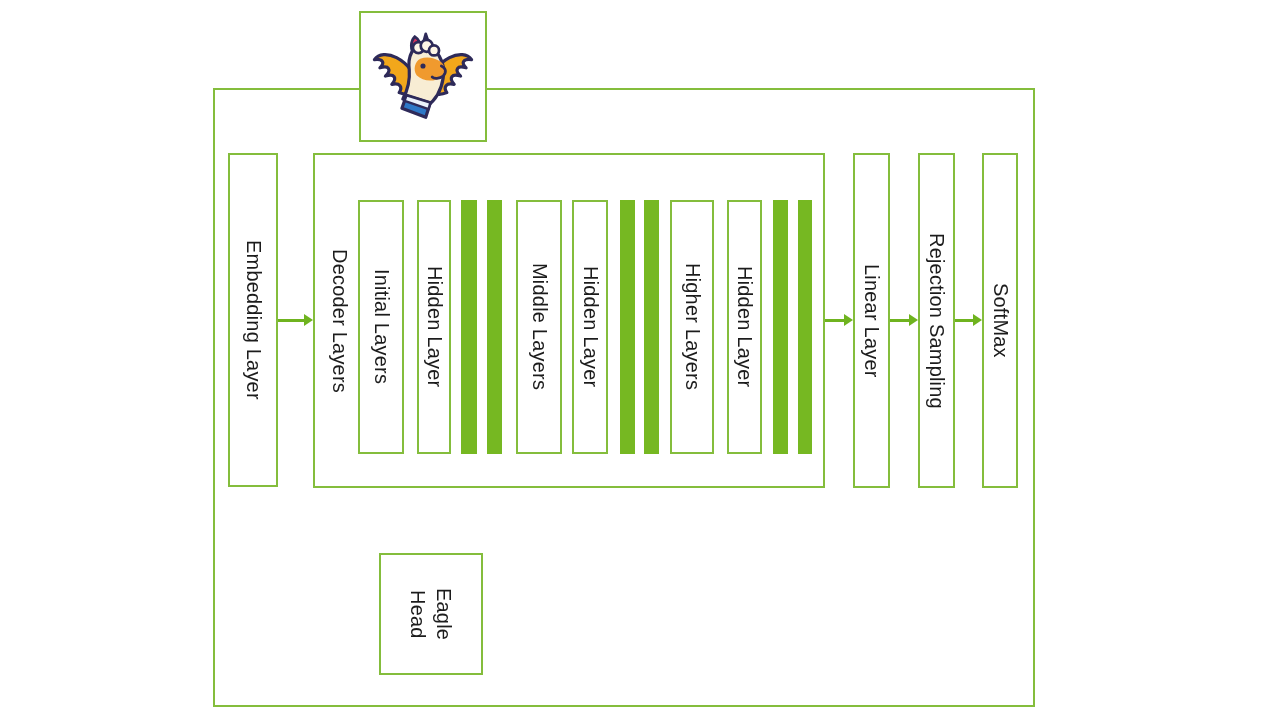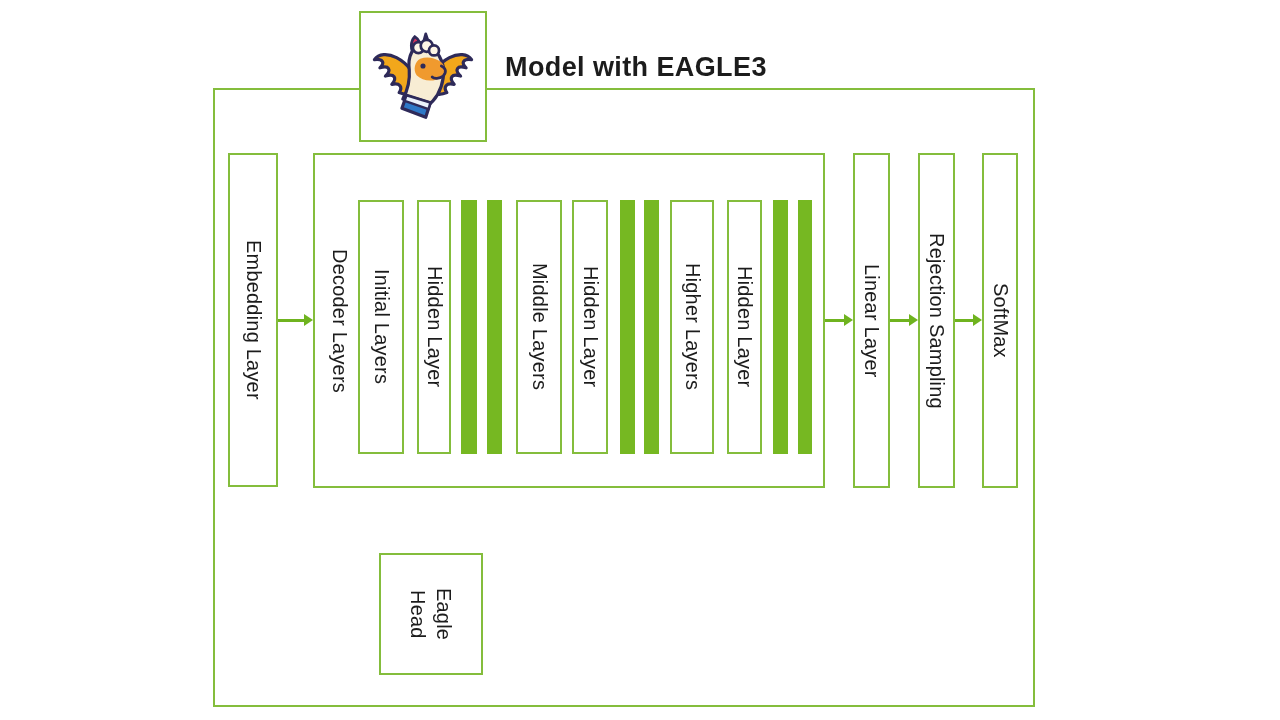--- a/index.html
+++ b/index.html
@@ -102,21 +102,20 @@
       <circle cx="64" cy="18" r="6.5" fill="#FFF6E6" stroke="#2E2A59" stroke-width="3"></circle>
       <circle cx="72" cy="23" r="5.5" fill="#FFF6E6" stroke="#2E2A59" stroke-width="3"></circle>
 
       <circle cx="60" cy="40" r="2.8" fill="#2E2A59"></circle>
 
       <path d="M42 72 L68 80 L63 96 L37 86 Z" fill="#2E78C7" stroke="#2E2A59" stroke-width="3.5" stroke-linejoin="round"></path>
       <path d="M42 72 L68 80 L66 87 L40 78 Z" fill="#EAF2FB" stroke="#2E2A59" stroke-width="2.5" stroke-linejoin="round"></path>
     </svg>
   </div>
 
-  <div class="title">Model with EAGLE3</div>
 
   <div class="box embedding">
     <span class="vtext">Embedding Layer</span>
   </div>
 
   <div class="arrow arrow-1"></div>
 
   <div class="decoder">
     <div class="decoder-label">
       <span class="vtext">Decoder Layers</span>

